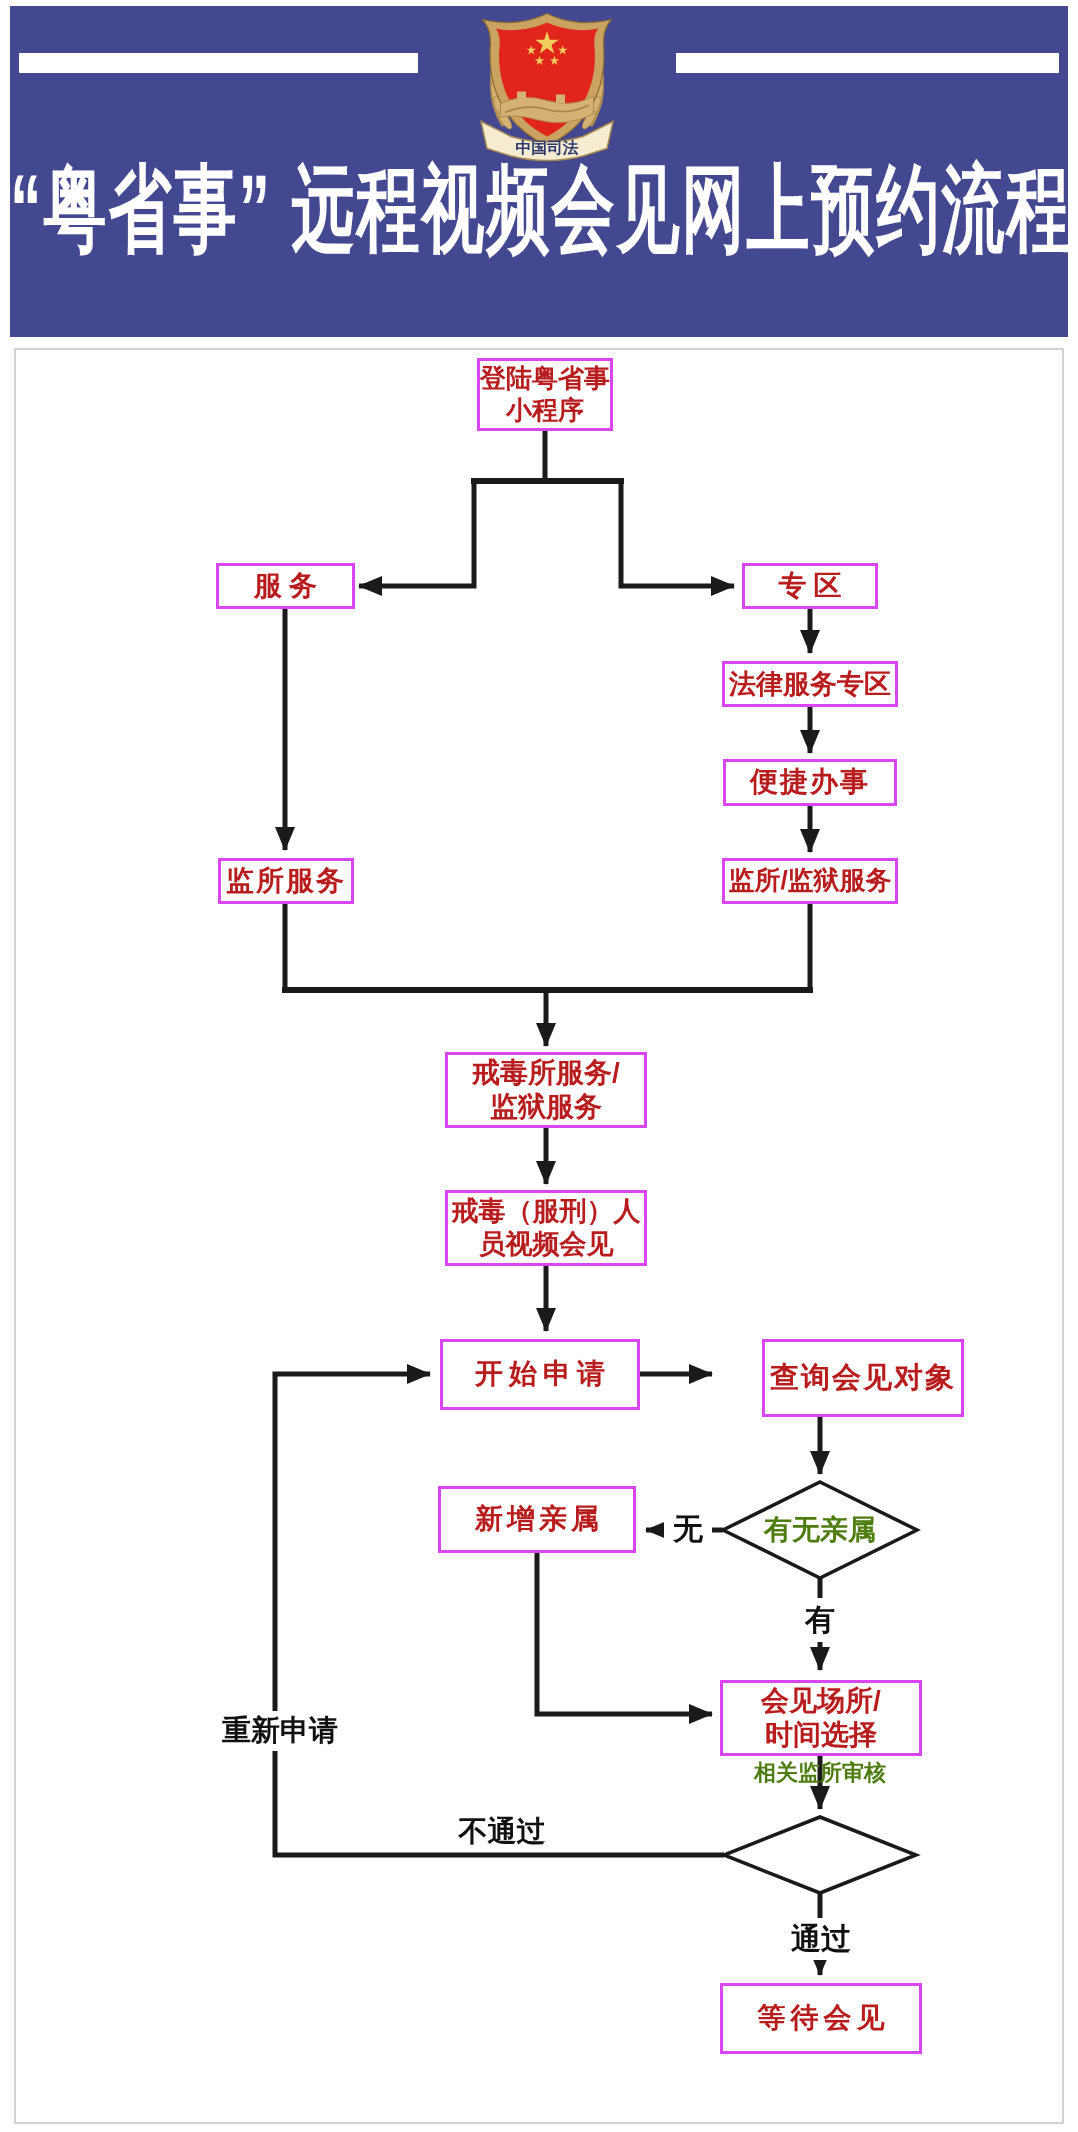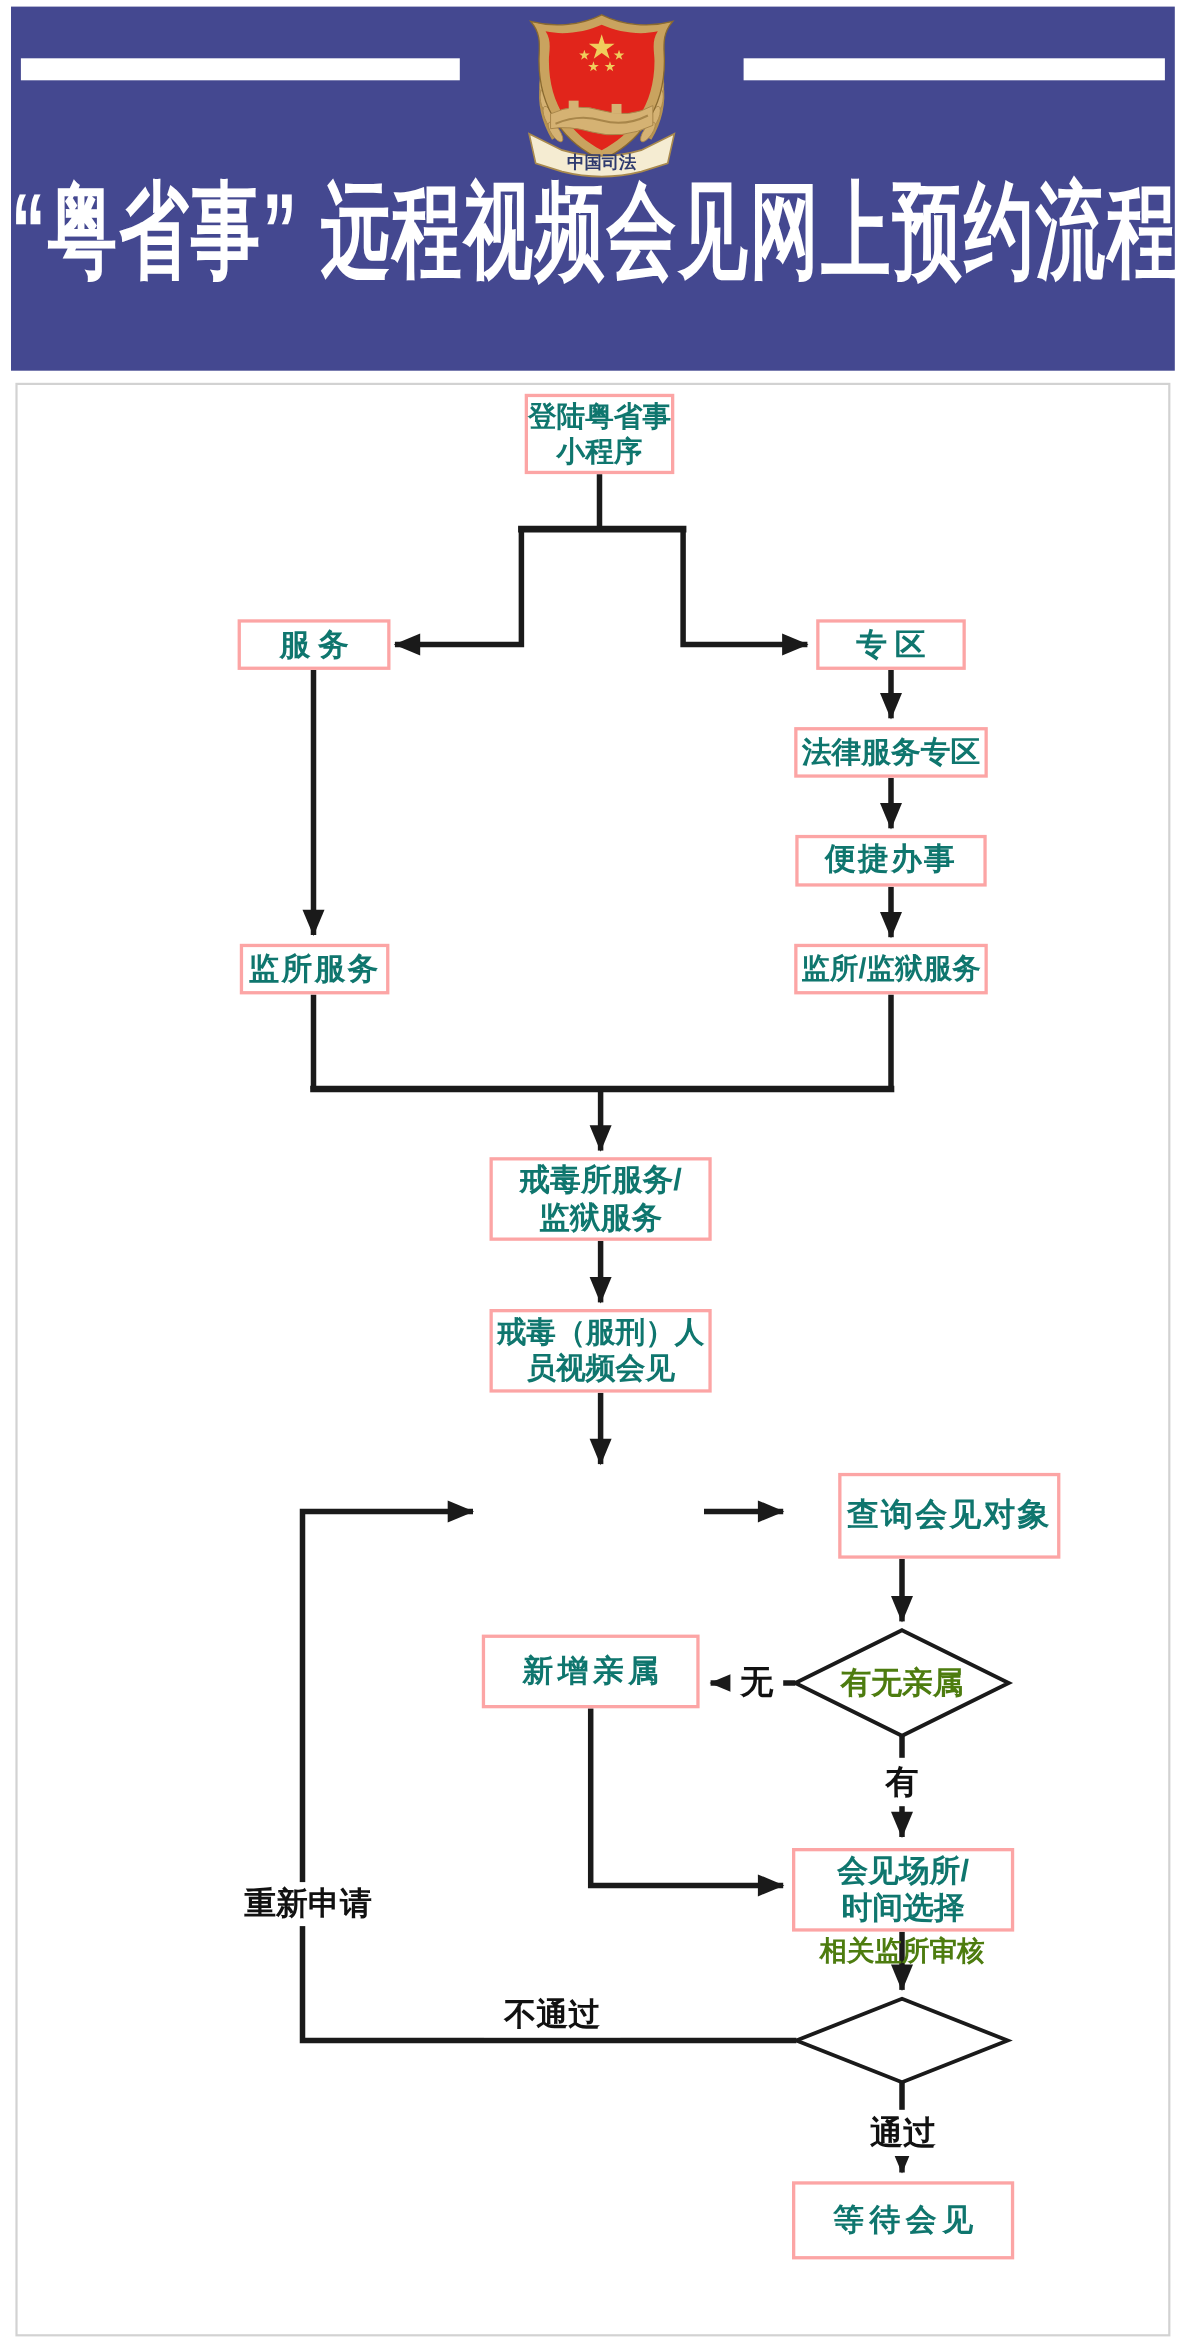--- a/index.html
+++ b/index.html
@@ -15,23 +15,23 @@
   #title{position:absolute;left:0;top:166px;width:1058px;text-align:center;
          color:#ffffff;font-size:63px;font-weight:900;letter-spacing:2px;
          transform:scaleY(1.52);transform-origin:50% 60%;white-space:nowrap;}
 
   
   #frame{position:absolute;left:14px;top:348px;width:1050px;height:1776px;
          border:2px solid #d2d2d2;box-sizing:border-box;}
 
   
   #wires{position:absolute;left:0;top:0;width:1078px;height:2132px;}
-  .node{position:absolute;box-sizing:border-box;border:3px solid #fca5a5;background:#ffffff;
+  .node{position:absolute;box-sizing:border-box;border:3px solid #d946ef;background:#ffffff;
         display:flex;align-items:center;justify-content:center;text-align:center;
-        color:#0f766e;font-size:28px;font-weight:600;line-height:1.22;white-space:pre-line;}
+        color:#b91c1c;font-size:28px;font-weight:600;line-height:1.22;white-space:pre-line;}
   .dlabel{position:absolute;display:flex;align-items:center;justify-content:center;
           color:#4d7c0f;font-weight:600;text-align:center;background:transparent;}
   .elabel{position:absolute;display:flex;align-items:center;justify-content:center;
           color:#111111;font-weight:600;background:#ffffff;text-align:center;}
   .q2{display:block;font-size:20px;font-weight:600;margin-top:2px;letter-spacing:0;}
   .q1{display:block;font-size:29px;letter-spacing:2px;}
 </style>
 </head>
 <body>
 
@@ -132,34 +132,35 @@
   <div class="node" style="left:218px;top:858px;width:136px;height:46px;letter-spacing:2px;">监所服务</div>
 
   <div class="node" style="left:722px;top:858px;width:176px;height:46px;font-size:26px;">监所/监狱服务</div>
 
   <div class="node" style="left:445px;top:1052px;width:202px;height:76px;">戒毒所服务/
 监狱服务</div>
 
   <div class="node" style="left:445px;top:1190px;width:202px;height:76px;font-size:27px;">戒毒（服刑）人
 员视频会见</div>
 
+  <div class="node" style="left:440px;top:1339px;width:200px;height:71px;letter-spacing:6px;padding-left:6px;">开始申请</div>
 
   <div class="node" style="left:718px;top:1339px;width:202px;height:78px;flex-direction:column;margin-left:44px;">
     <span class="q1">查询会见对象</span>
   </div>
 
   <div class="node" style="left:438px;top:1486px;width:198px;height:67px;letter-spacing:4px;padding-left:4px;">新增亲属</div>
 
   <div class="node" style="left:720px;top:1983px;width:202px;height:71px;letter-spacing:5px;padding-left:5px;">等待会见</div>
 
   <div class="node" style="left:720px;top:1680px;width:202px;height:76px;">会见场所/
 时间选择</div>
 
   <div class="dlabel" style="left:720px;top:1510px;width:200px;height:40px;font-size:28px;">有无亲属</div>
-  <div class="dlabel" style="left:720px;top:1756px;width:200px;height:34px;font-size:25px;">相关监所审核</div>
+  <div class="dlabel" style="left:720px;top:1756px;width:200px;height:34px;font-size:22px;">相关监所审核</div>
 
   <div class="elabel" style="left:664px;top:1508px;width:48px;height:42px;font-size:30px;">无</div>
   <div class="elabel" style="left:796px;top:1598px;width:48px;height:44px;font-size:30px;">有</div>
   <div class="elabel" style="left:440px;top:1812px;width:124px;height:40px;font-size:29px;">不通过</div>
   <div class="elabel" style="left:212px;top:1711px;width:136px;height:40px;font-size:29px;text-align:right;">重新申请</div>
   <div class="elabel" style="left:762px;top:1918px;width:118px;height:42px;font-size:30px;">通过</div>
 
 </div>
 
 </body></html>

